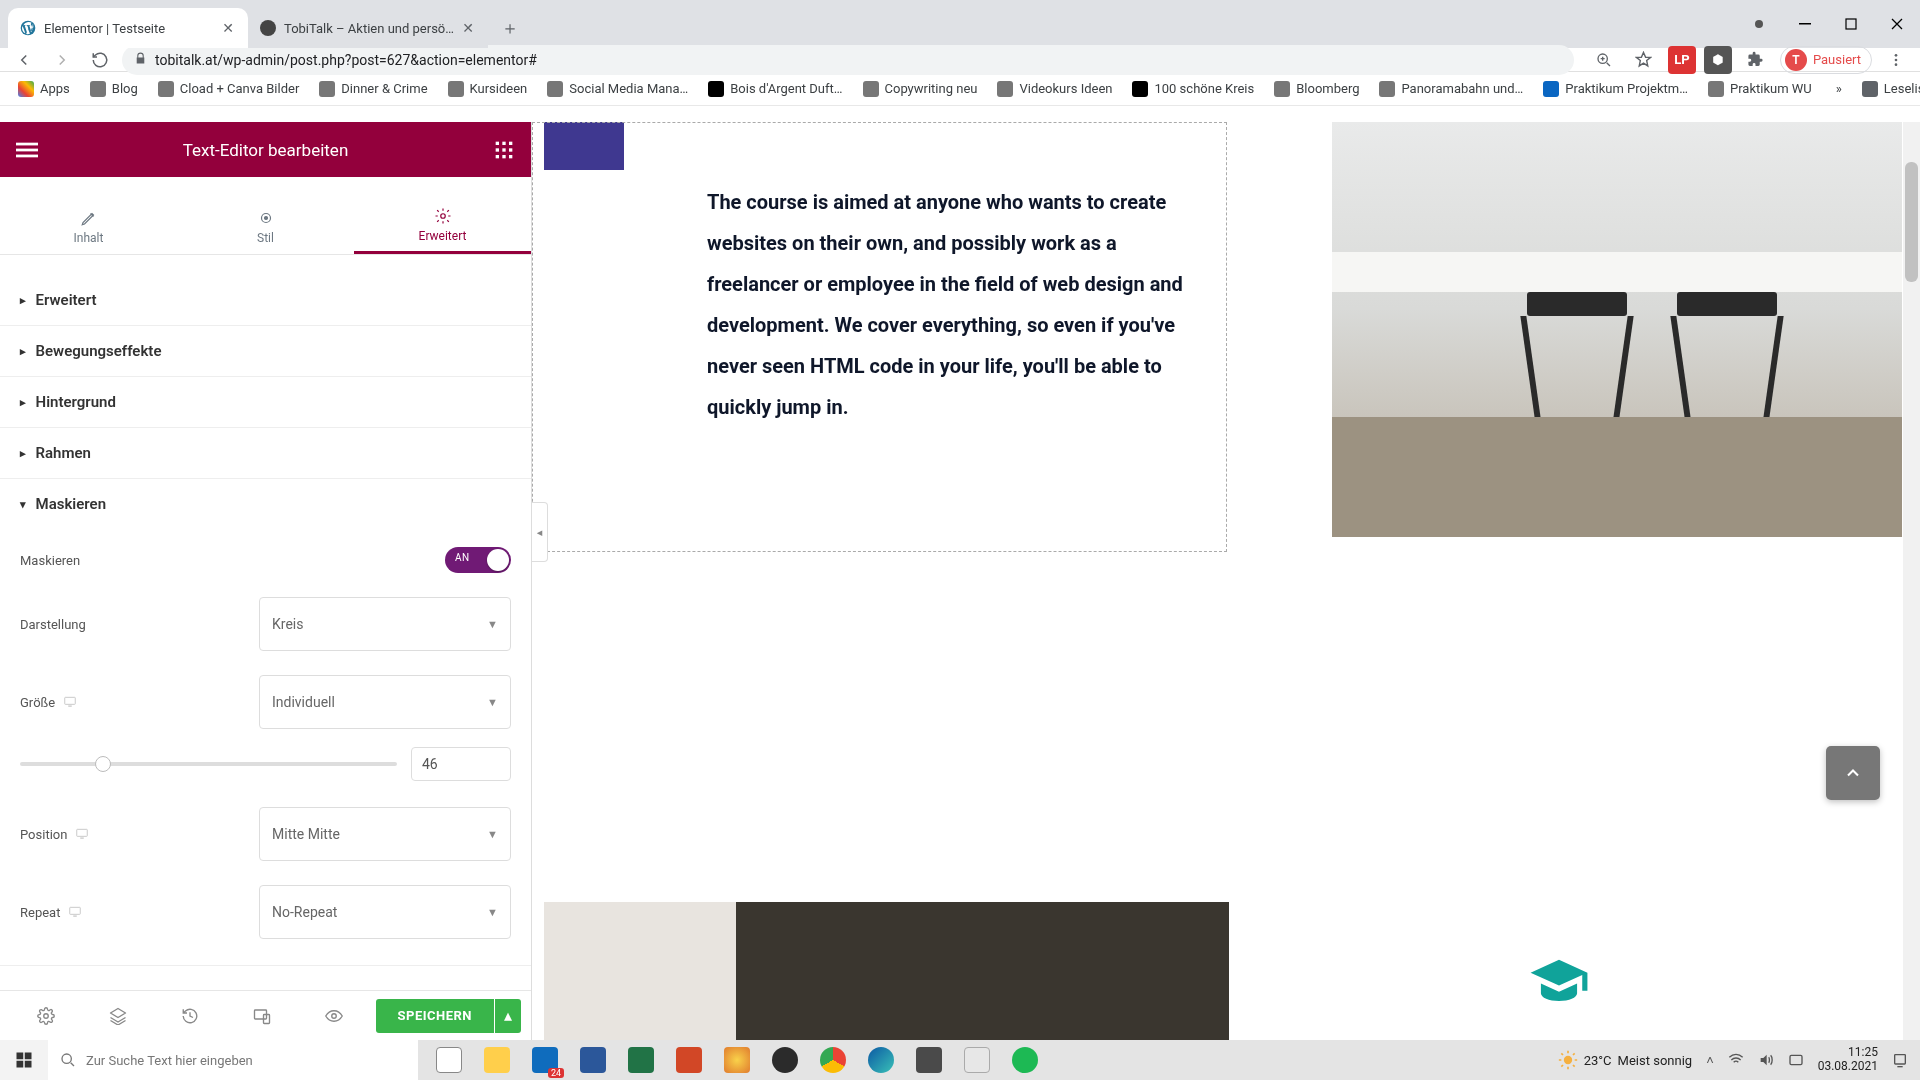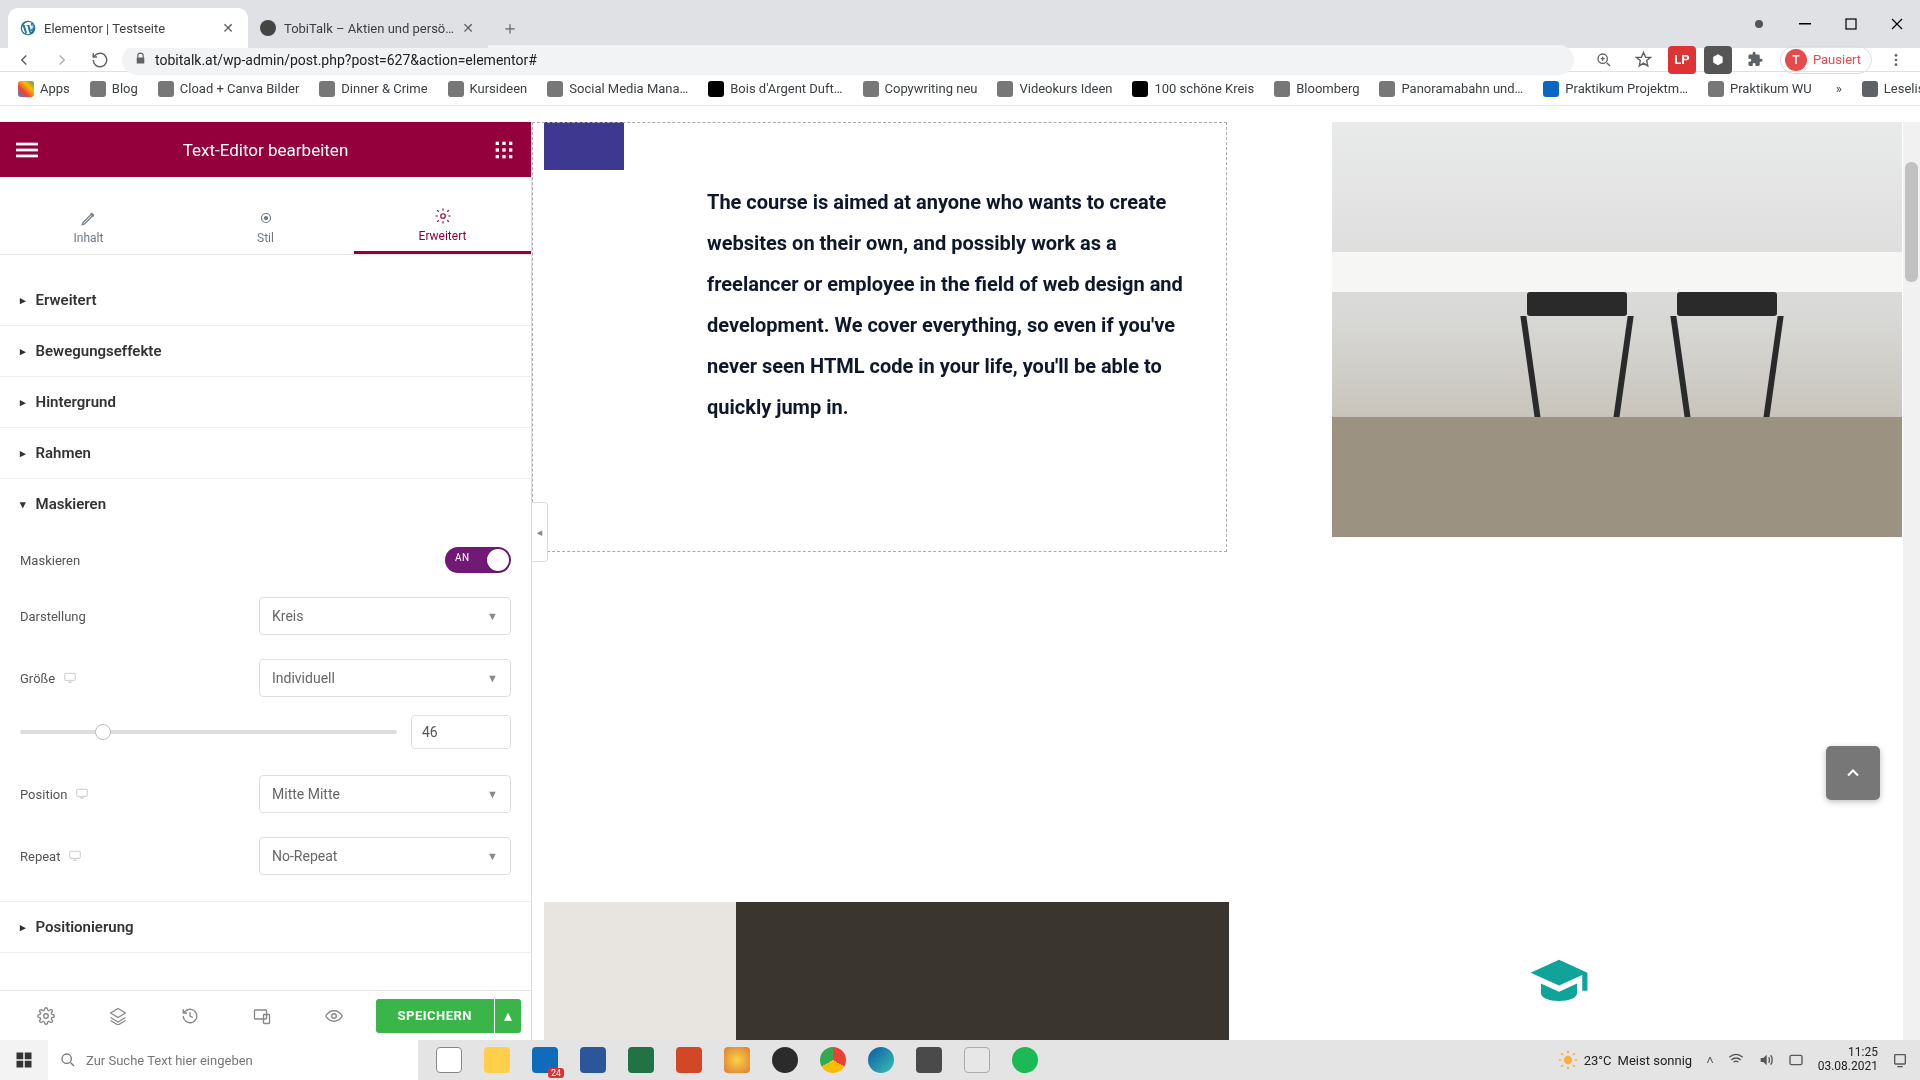--- a/index.html
+++ b/index.html
@@ -52,21 +52,21 @@
 .acc-item { border-bottom: 1px solid #eee; }
 .acc-head { display: flex; align-items: center; gap: 10px; padding: 16px 20px; font-size: 15px; font-weight: 600; color: #333; }
 .acc-head .caret { font-size: 11px; color: #333; }
 .acc-body { padding: 6px 20px 14px; }
 .ctrl-row { display: flex; align-items: center; padding: 12px 0; font-size: 13px; color: #555; }
 .ctrl-label { flex: 1; display: flex; align-items: center; gap: 8px; }
 .resp-ico { width: 14px; height: 14px; opacity: .5; }
 .toggle { width: 66px; height: 26px; background: #701a75; border-radius: 13px; position: relative; }
 .toggle .knob { position: absolute; right: 2px; top: 2px; width: 22px; height: 22px; background: #fff; border-radius: 50%; box-shadow: 0 1px 2px rgba(0,0,0,.3); }
 .toggle .tlbl { position: absolute; left: 10px; top: 5px; font-size: 10px; color: #fff; letter-spacing: .5px; }
-.select { flex: 0 0 252px; height: 38px; border: 1px solid #ddd; border-radius: 4px; display: flex; align-items: center; justify-content: space-between; padding: 0 12px; font-size: 14px; color: #666; background: #fff; }
+.select { flex: 0 0 252px; height: 54px; border: 1px solid #ddd; border-radius: 4px; display: flex; align-items: center; justify-content: space-between; padding: 0 12px; font-size: 14px; color: #666; background: #fff; }
 .select .chev { font-size: 11px; color: #888; }
 .units { margin-left: auto; display: flex; gap: 8px; font-size: 11px; color: #aaa; }
 .units span.active { color: #555; }
 .slider-row { display: flex; align-items: center; gap: 14px; padding: 6px 0 14px; }
 .slider { flex: 1; height: 4px; background: #ddd; border-radius: 2px; position: relative; }
 .slider .thumb { position: absolute; top: -6px; width: 16px; height: 16px; background: #fff; border: 1px solid #bbb; border-radius: 50%; }
 .slider-val { width: 100px; height: 34px; border: 1px solid #ddd; border-radius: 4px; display: flex; align-items: center; padding: 0 10px; font-size: 14px; color: #555; }
 
 .el-footer { height: 50px; background: #fff; border-top: 1px solid #e6e6e6; display: flex; align-items: center; padding: 0 10px; gap: 0; }
 .ft-btn { flex: 1; display: flex; align-items: center; justify-content: center; color: #888; height: 100%; }

